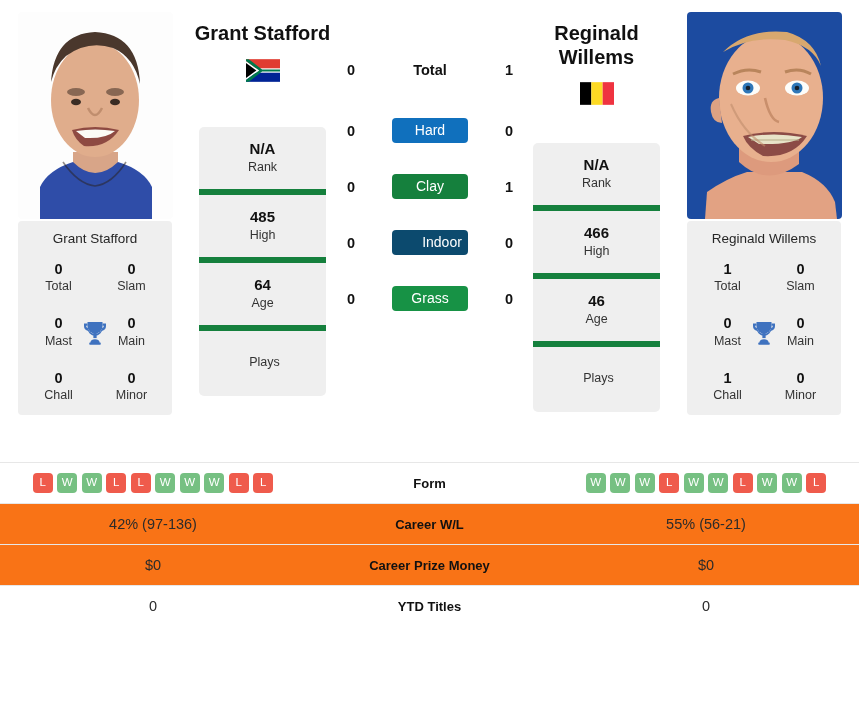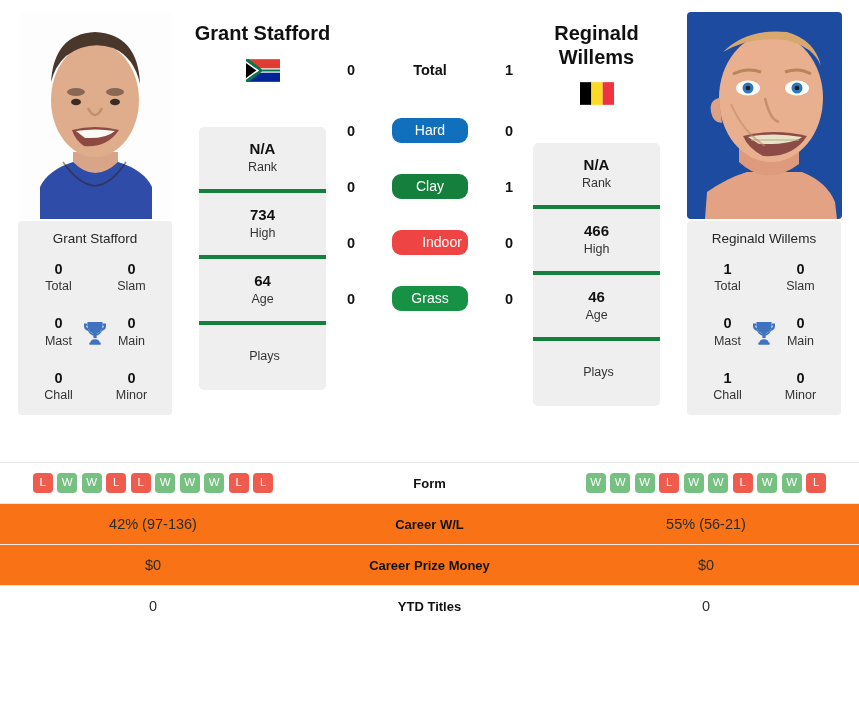--- a/index.html
+++ b/index.html
@@ -69,21 +69,21 @@
     width: 127px;
     background: #efefef;
     border-radius: 5px;
     overflow: hidden;
   }
   .rankcard.left  { left: 199px; top: 127px; }
   .rankcard.right { left: 533px; top: 143px; }
   .rankrow {
     padding: 12px 4px 13px 4px;
     text-align: center;
-    border-bottom: 4px solid #15803d;
+    border-bottom: 6px solid #15803d;
   }
   .rankrow:last-child { border-bottom: none; }
   .rankrow .rval {
     font-size: 15px; font-weight: bold; color: #111; line-height: 1.3;
   }
   .rankrow .rlab {
     font-size: 12.5px; color: #333; line-height: 1.4;
   }
   .rankrow.plays { padding: 23px 0 24px 4px; }
   .h2h-row {
@@ -98,21 +98,21 @@
   .h2h-mid {
     flex: 1; display: flex; justify-content: center; align-items: center;
   }
   .h2h-total-label {
     font-size: 14.5px; font-weight: bold; color: #111;
   }
   .surf-badge {
     display: inline-block;
     width: 76px; padding: 4px 0 5px 0;
     text-align: center;
-    border-radius: 9px;
+    border-radius: 4px;
     color: #ffffff;
     font-size: 14px;
     line-height: 1.15;
   }
 
   
   .cmp-table {
     position: absolute; top: 462px; left: 0;
     width: 859px;
     border-collapse: collapse;
@@ -302,21 +302,21 @@
         </svg>
       </div>
     </div>
 
     <div class="rankcard left">
       <div class="rankrow">
         <div class="rval">N/A</div>
         <div class="rlab">Rank</div>
       </div>
       <div class="rankrow">
-        <div class="rval">734</div>
+        <div class="rval">485</div>
         <div class="rlab">High</div>
       </div>
       <div class="rankrow">
         <div class="rval">64</div>
         <div class="rlab">Age</div>
       </div>
       <div class="rankrow plays">
         <div class="rlab">Plays</div>
       </div>
     </div>
@@ -357,21 +357,21 @@
         <div class="h2h-row" style="top: 174px;">
           <div class="h2h-score">0</div>
           <div class="h2h-mid">
             <span class="surf-badge" style="background: #15803d;">Clay</span>
           </div>
           <div class="h2h-score">1</div>
         </div>
         <div class="h2h-row" style="top: 230px;">
           <div class="h2h-score">0</div>
           <div class="h2h-mid">
-            <span class="surf-badge" style="background: #ef4444; padding-left: 24px;">Indoor</span>
+            <span class="surf-badge" style="background: #0c4a6e; padding-left: 24px;">Indoor</span>
           </div>
           <div class="h2h-score">0</div>
         </div>
         <div class="h2h-row" style="top: 286px;">
           <div class="h2h-score">0</div>
           <div class="h2h-mid">
             <span class="surf-badge" style="background: rgb(23, 146, 69);">Grass</span>
           </div>
           <div class="h2h-score">0</div>
         </div>

